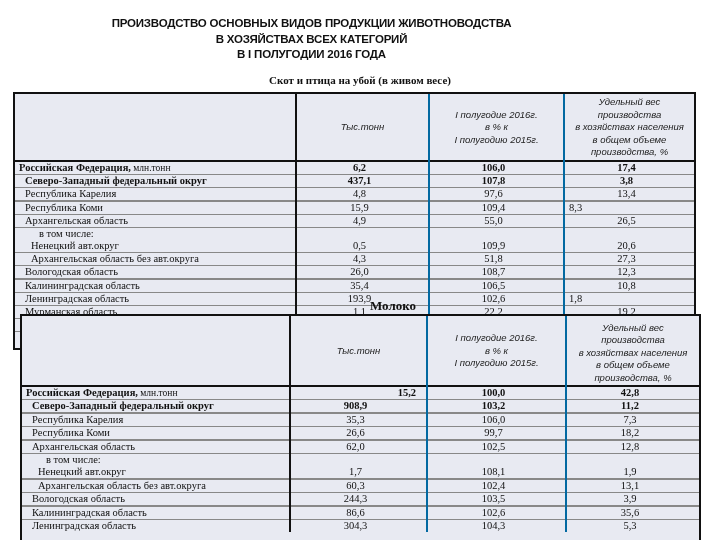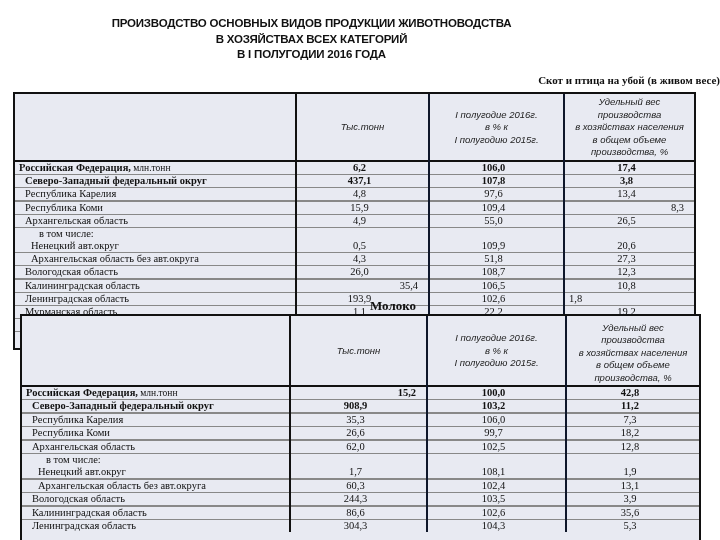--- a/index.html
+++ b/index.html
@@ -10,38 +10,38 @@
     color: #111;
   }
   .title {
     position: absolute; left: 0; top: 16px; width: 623px;
     text-align: center;
     font-family: "Liberation Sans", sans-serif;
     font-size: 11.5px; font-weight: bold; line-height: 15.5px;
     letter-spacing: -0.2px;
   }
   .subtitle {
-    position: absolute; left: 0; width: 720px; text-align: right;
+    position: absolute; left: 0; width: 720px; text-align: center;
     font-family: "Liberation Serif", serif;
     font-size: 11px; font-weight: bold; line-height: 12px;
   }
   .tbl {
     position: absolute;
     background: #e8eaf2;
     border: 2px solid #111;
     box-sizing: border-box;
   }
   table {
     border-collapse: collapse; width: 100%; table-layout: fixed;
     font-family: "Liberation Serif", serif; font-size: 10.5px;
   }
   td { padding: 0 4px; height: 12px; line-height: 12px; white-space: nowrap; overflow: hidden; }
   td.num { text-align: right; padding-right: 10px; }
   td.c1 { border-right: 2px solid #111; margin-left: 47px; }
-  td.c2, td.c3 { border-right: 2px solid #0f172a; }
+  td.c2, td.c3 { border-right: 2px solid #0369a1; }
   tr.row td { border-top: 1px solid #888; }
   tr.row.thick td { border-top: 2px solid #888; }
   tr.first td { border-top: 2px solid #111; }
   thead td {
     height: auto; vertical-align: bottom; text-align: center;
     font-style: italic; font-family: "Liberation Sans", sans-serif;
     font-size: 9.5px; line-height: 12.5px; color: #222;
     white-space: normal; padding: 2px 2px 1px;
   }
   thead td.unit { vertical-align: middle; }
@@ -108,21 +108,21 @@
       <tr class="row">
         <td class="c1 i1">Республика Карелия</td>
         <td class="c2 num" style="text-align:center">4,8</td>
         <td class="c3 num" style="text-align:center">97,6</td>
         <td class="num" style="text-align:center">13,4</td>
       </tr>
       <tr class="row thick">
         <td class="c1 i1">Республика Коми</td>
         <td class="c2 num" style="text-align:center">15,9</td>
         <td class="c3 num" style="text-align:center">109,4</td>
-        <td class="num" style="text-align:right">8,3</td>
+        <td class="num" style="text-align:left">8,3</td>
       </tr>
       <tr class="row">
         <td class="c1 i1">Архангельская область</td>
         <td class="c2 num" style="text-align:center">4,9</td>
         <td class="c3 num" style="text-align:center">55,0</td>
         <td class="num" style="text-align:center">26,5</td>
       </tr>
       <tr class="row">
         <td class="c1 i3">в том числе:</td>
         <td class="c2"></td>
@@ -142,21 +142,21 @@
         <td class="num" style="text-align:center">27,3</td>
       </tr>
       <tr class="row">
         <td class="c1 i1">Вологодская область</td>
         <td class="c2 num" style="text-align:center">26,0</td>
         <td class="c3 num" style="text-align:center">108,7</td>
         <td class="num" style="text-align:center">12,3</td>
       </tr>
       <tr class="row thick">
         <td class="c1 i1">Калининградская область</td>
-        <td class="c2 num" style="text-align:right">35,4</td>
+        <td class="c2 num" style="text-align:center">35,4</td>
         <td class="c3 num" style="text-align:center">106,5</td>
         <td class="num" style="text-align:center">10,8</td>
       </tr>
       <tr class="row">
         <td class="c1 i1">Ленинградская область</td>
         <td class="c2 num" style="text-align:center">193,9</td>
         <td class="c3 num" style="text-align:center">102,6</td>
         <td class="num" style="text-align:left">1,8</td>
       </tr>
       <tr class="row">

